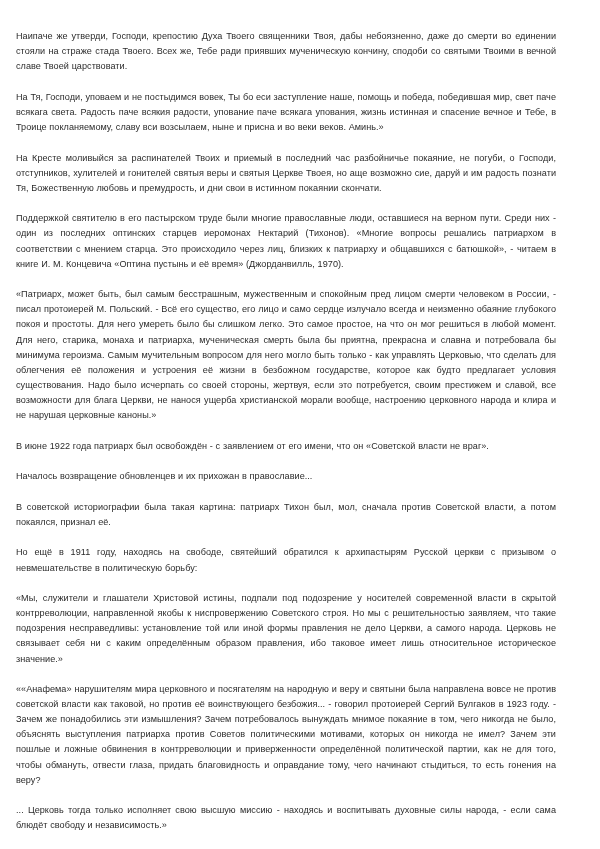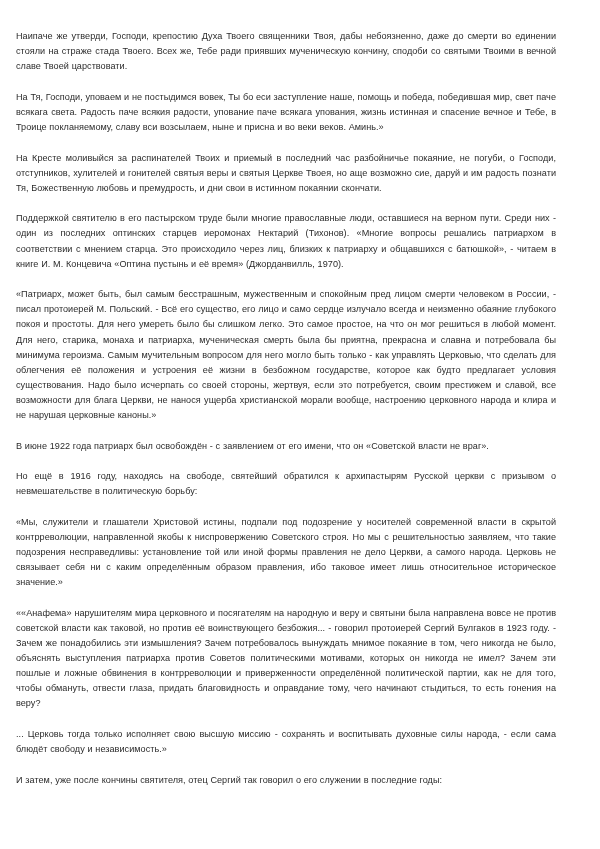--- a/index.html
+++ b/index.html
@@ -46,20 +46,22 @@
 <body>
 
 <div class="page">
   <div class="doc-body">
     <p class="para">Наипаче же утверди, Господи, крепостию Духа Твоего священники Твоя, дабы небоязненно, даже до смерти во единении стояли на страже стада Твоего. Всех же, Тебе ради приявших мученическую кончину, сподоби со святыми Твоими в вечной славе Твоей царствовати.</p>
     <p class="para">На Тя, Господи, уповаем и не постыдимся вовек, Ты бо еси заступление наше, помощь и победа, победившая мир, свет паче всякага света. Радость паче всякия радости, упование паче всякага упования, жизнь истинная и спасение вечное и Тебе, в Троице покланяемому, славу вси возсылаем, ныне и присна и во веки веков. Аминь.»</p>
     <p class="para">На Кресте моливыйся за распинателей Твоих и приемый в последний час разбойничье покаяние, не погуби, о Господи, отступников, хулителей и гонителей святыя веры и святыя Церкве Твоея, но аще возможно сие, даруй и им радость познати Тя, Божественную любовь и премудрость, и дни свои в истинном покаянии скончати.</p>
     <p class="para">Поддержкой святителю в его пастырском труде были многие православные люди, оставшиеся на верном пути. Среди них - один из последних оптинских старцев иеромонах Нектарий (Тихонов). «Многие вопросы решались патриархом в соответствии с мнением старца. Это происходило через лиц, близких к патриарху и общавшихся с батюшкой», - читаем в книге И. М. Концевича «Оптина пустынь и её время» (Джорданвилль, 1970).</p>
     <p class="para">«Патриарх, может быть, был самым бесстрашным, мужественным и спокойным пред лицом смерти человеком в России, - писал протоиерей М. Польский. - Всё его существо, его лицо и само сердце излучало всегда и неизменно обаяние глубокого покоя и простоты. Для него умереть было бы слишком легко. Это самое простое, на что он мог решиться в любой момент. Для него, старика, монаха и патриарха, мученическая смерть была бы приятна, прекрасна и славна и потребовала бы минимума героизма. Самым мучительным вопросом для него могло быть только - как управлять Церковью, что сделать для облегчения её положения и устроения её жизни в безбожном государстве, которое как будто предлагает условия существования. Надо было исчерпать со своей стороны, жертвуя, если это потребуется, своим престижем и славой, все возможности для блага Церкви, не нанося ущерба христианской морали вообще, настроению церковного народа и клира и не нарушая церковные каноны.»</p>
     <p class="para">В июне 1922 года патриарх был освобождён - с заявлением от его имени, что он «Советской власти не враг».</p>
-    <p class="para">Но ещё в 1916 году, находясь на свободе, святейший обратился к архипастырям Русской церкви с призывом о невмешательстве в политическую борьбу:</p>
+    <p class="para">Началось возвращение обновленцев и их прихожан в православие...</p>
+    <p class="para">В советской историографии была такая картина: патриарх Тихон был, мол, сначала против Советской власти, а потом покаялся, признал её.</p>
+    <p class="para">Но ещё в 1911 году, находясь на свободе, святейший обратился к архипастырям Русской церкви с призывом о невмешательстве в политическую борьбу:</p>
     <p class="para">«Мы, служители и глашатели Христовой истины, подпали под подозрение у носителей современной власти в скрытой контрреволюции, направленной якобы к ниспровержению Советского строя. Но мы с решительностью заявляем, что такие подозрения несправедливы: установление той или иной формы правления не дело Церкви, а самого народа. Церковь не связывает себя ни с каким определённым образом правления, ибо таковое имеет лишь относительное историческое значение.»</p>
     <p class="para">««Анафема» нарушителям мира церковного и посягателям на народную и веру и святыни была направлена вовсе не против советской власти как таковой, но против её воинствующего безбожия... - говорил протоиерей Сергий Булгаков в 1923 году. - Зачем же понадобились эти измышления? Зачем потребовалось вынуждать мнимое покаяние в том, чего никогда не было, объяснять выступления патриарха против Советов политическими мотивами, которых он никогда не имел? Зачем эти пошлые и ложные обвинения в контрреволюции и приверженности определённой политической партии, как не для того, чтобы обмануть, отвести глаза, придать благовидность и оправдание тому, чего начинают стыдиться, то есть гонения на веру?</p>
-    <p class="para">... Церковь тогда только исполняет свою высшую миссию - сохранять и воспитывать духовные силы народа, - если сама блюдёт свободу и независимость.»</p>
+    <p class="para">... Церковь тогда только исполняет свою высшую миссию - находясь и воспитывать духовные силы народа, - если сама блюдёт свободу и независимость.»</p>
     <p class="para">И затем, уже после кончины святителя, отец Сергий так говорил о его служении в последние годы:</p>
 
   </div>
 </div>
 
 </body></html>

